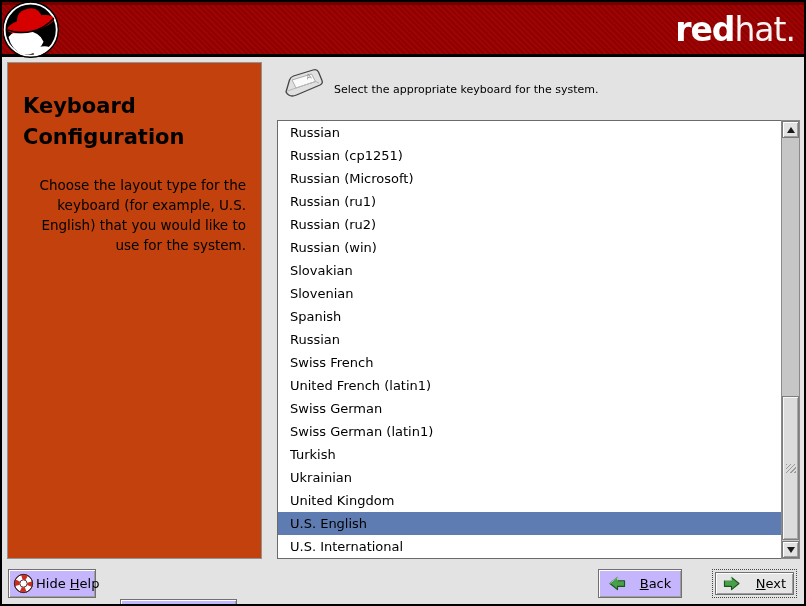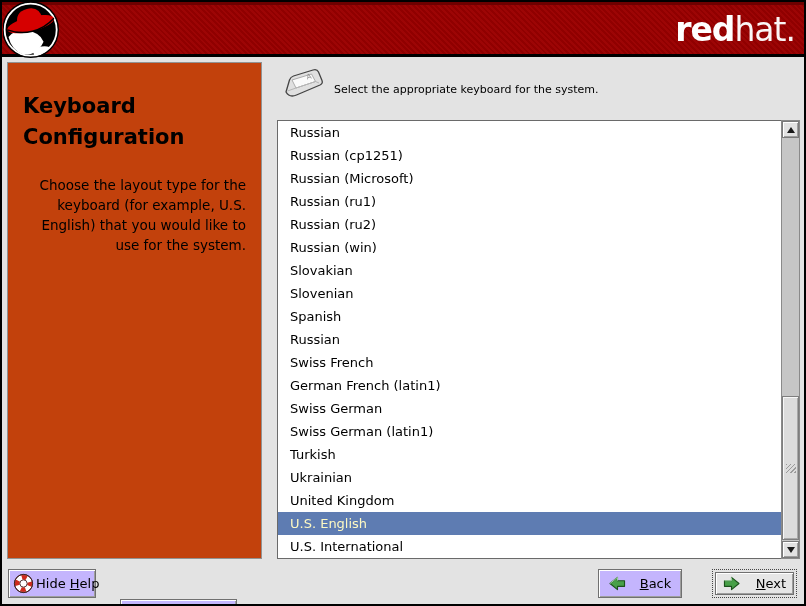--- a/index.html
+++ b/index.html
@@ -32,21 +32,21 @@
   .help-text{font-size:13.5px;line-height:20px;margin:22px 0 0 0;text-align:right;}
   
   .kbd-icon{position:absolute;left:281px;top:64px;width:42px;height:40px;}
   .instruction{position:absolute;left:332px;top:80px;font-size:11px;line-height:16px;}
   
   .list{
     position:absolute;left:275px;top:118px;width:506px;height:439px;
     background:#fff;border:1px solid #6a6a6a;box-sizing:border-box;overflow:hidden;
   }
   .row{height:23px;line-height:23px;font-size:13px;padding-left:12px;white-space:nowrap;}
-  .row.selected{background:#5e7cb2;color:#fef9c3;}
+  .row.selected{background:#5e7cb2;color:#000000;}
   
   .scrollbar{
     position:absolute;left:779px;top:118px;width:19px;height:439px;
     background:#c6c6c6;border:1px solid #8a8a8a;box-sizing:border-box;
   }
   .sb-btn{
     position:absolute;left:0;width:17px;height:17px;background:#e2e2e2;
     border:1px solid #7a7a7a;box-sizing:border-box;
     box-shadow:inset 1px 1px 0 #fff, inset -1px -1px 0 #9e9e9e;
     display:flex;align-items:center;justify-content:center;
@@ -131,21 +131,21 @@
     <div class="row">Russian (cp1251)</div>
     <div class="row">Russian (Microsoft)</div>
     <div class="row">Russian (ru1)</div>
     <div class="row">Russian (ru2)</div>
     <div class="row">Russian (win)</div>
     <div class="row">Slovakian</div>
     <div class="row">Slovenian</div>
     <div class="row">Spanish</div>
     <div class="row">Russian</div>
     <div class="row">Swiss French</div>
-    <div class="row">German French (latin1)</div>
+    <div class="row">United French (latin1)</div>
     <div class="row">Swiss German</div>
     <div class="row">Swiss German (latin1)</div>
     <div class="row">Turkish</div>
     <div class="row">Ukrainian</div>
     <div class="row">United Kingdom</div>
     <div class="row selected">U.S. English</div>
     <div class="row">U.S. International</div>
   </div>
 
   <div class="scrollbar">

